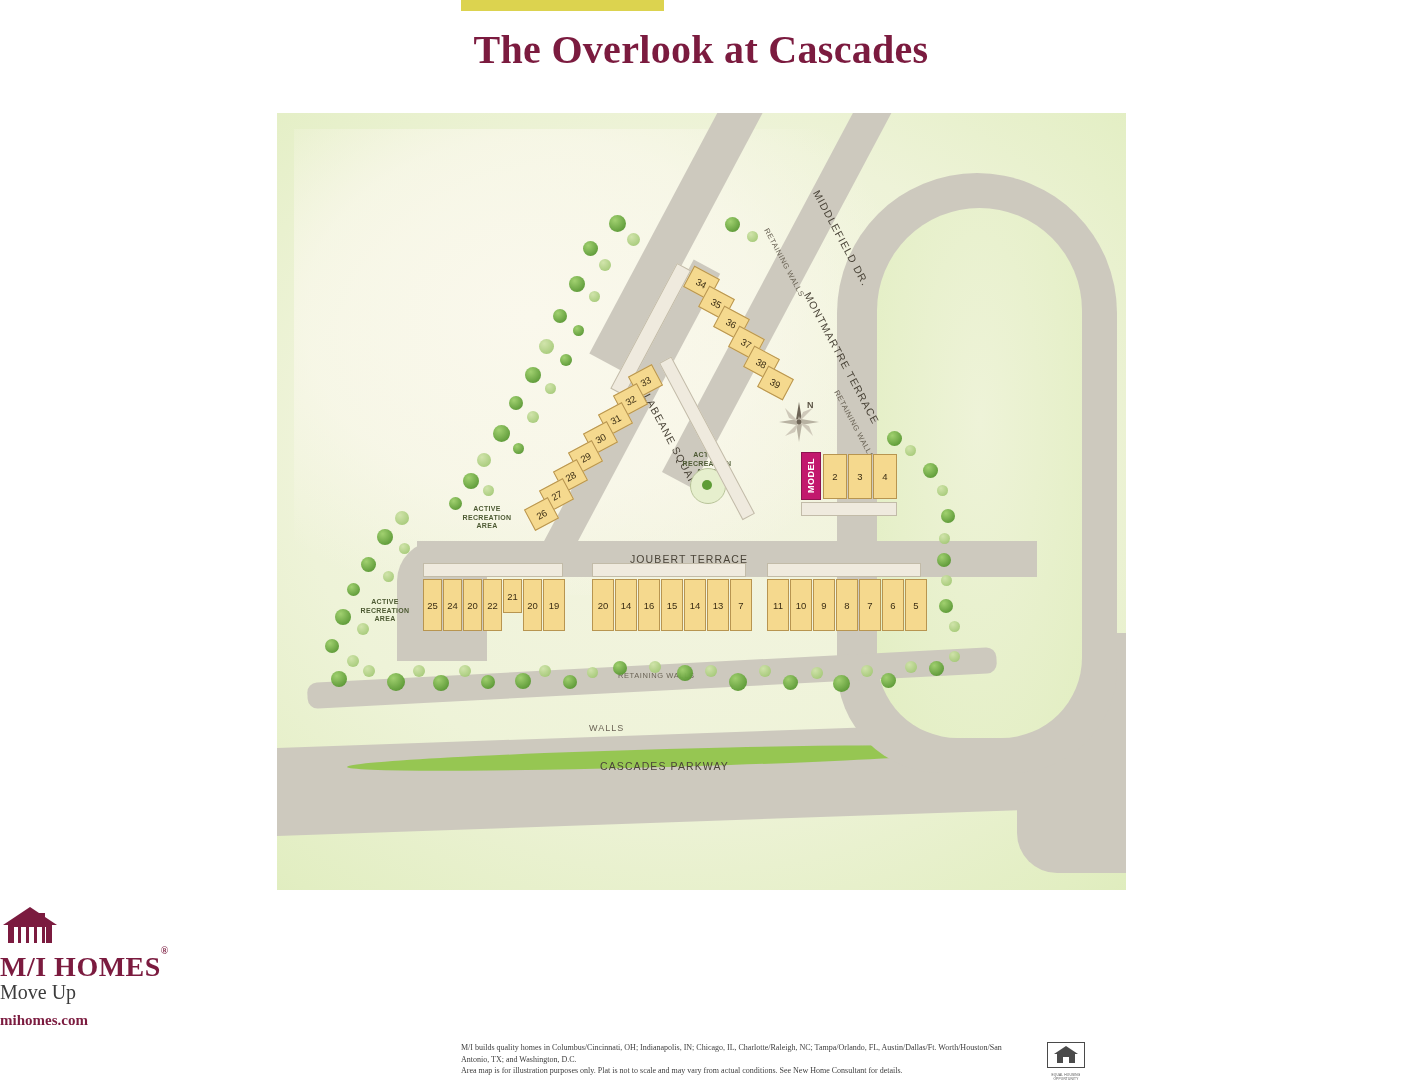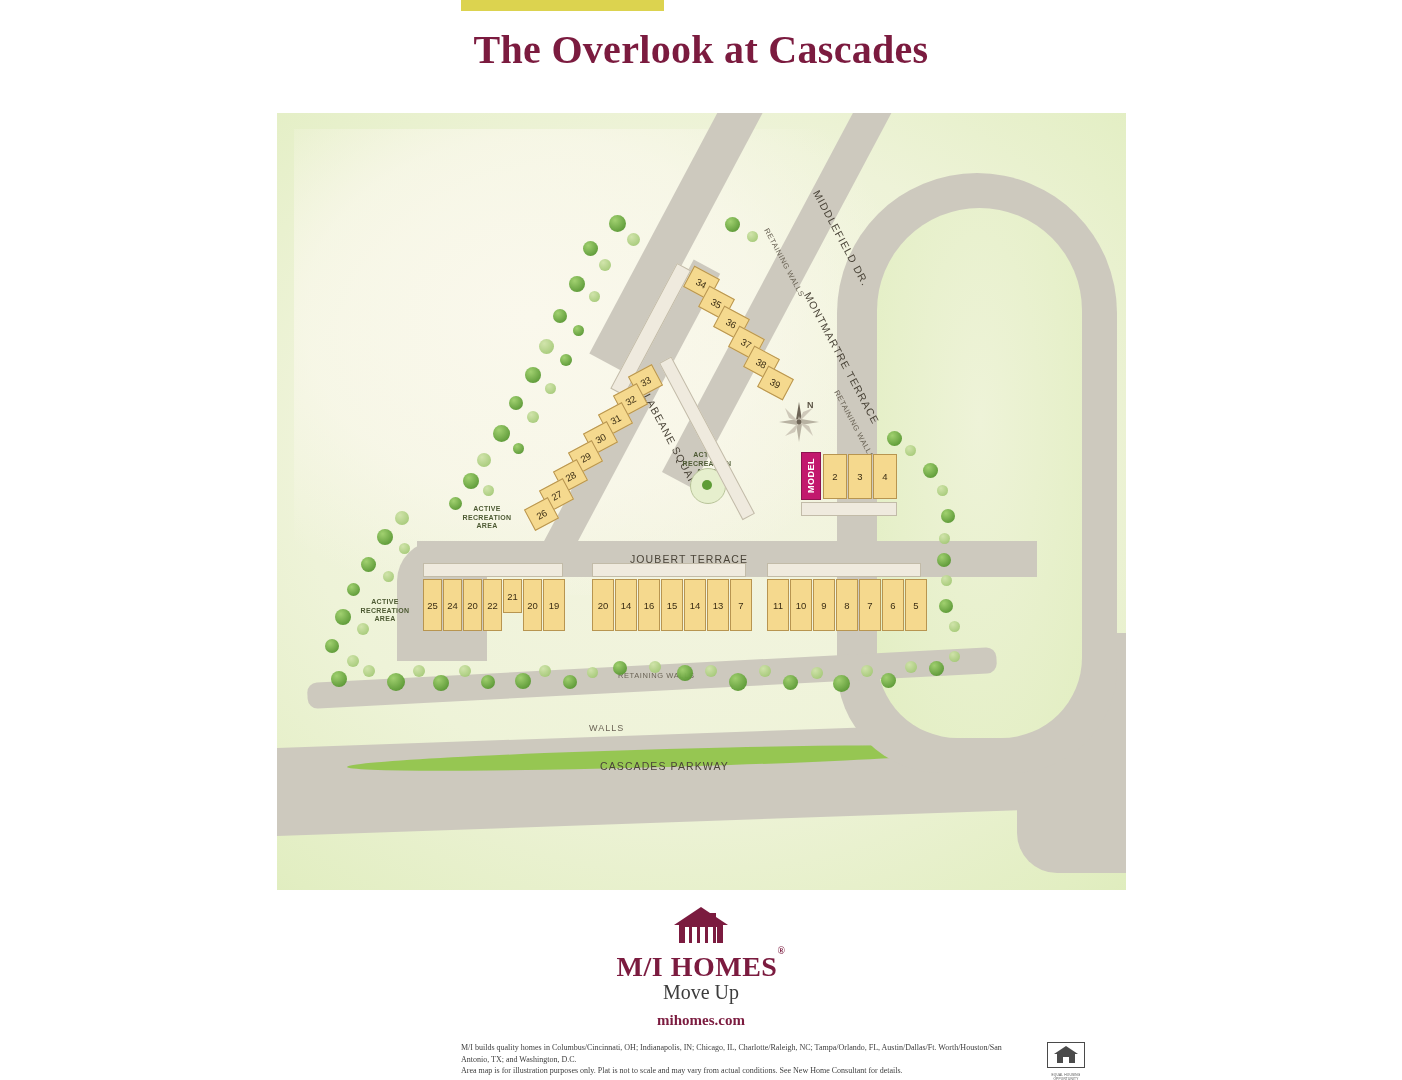--- a/index.html
+++ b/index.html
@@ -141,21 +141,20 @@
     color: #5a5244;
     font-weight: bold;
   }
 
   
   .logo-block {
     position: absolute;
     left: 0;
     top: 905px;
     width: 1402px;
-    text-align: center;
   }
   .logo-name {
     font-family: "Liberation Serif", serif;
     font-size: 28px;
     font-weight: bold;
     color: #7b1b3f;
     letter-spacing: .5px;
     margin-top: 2px;
   }
   .logo-name sup { font-size: 10px; top: -12px; position: relative; }

